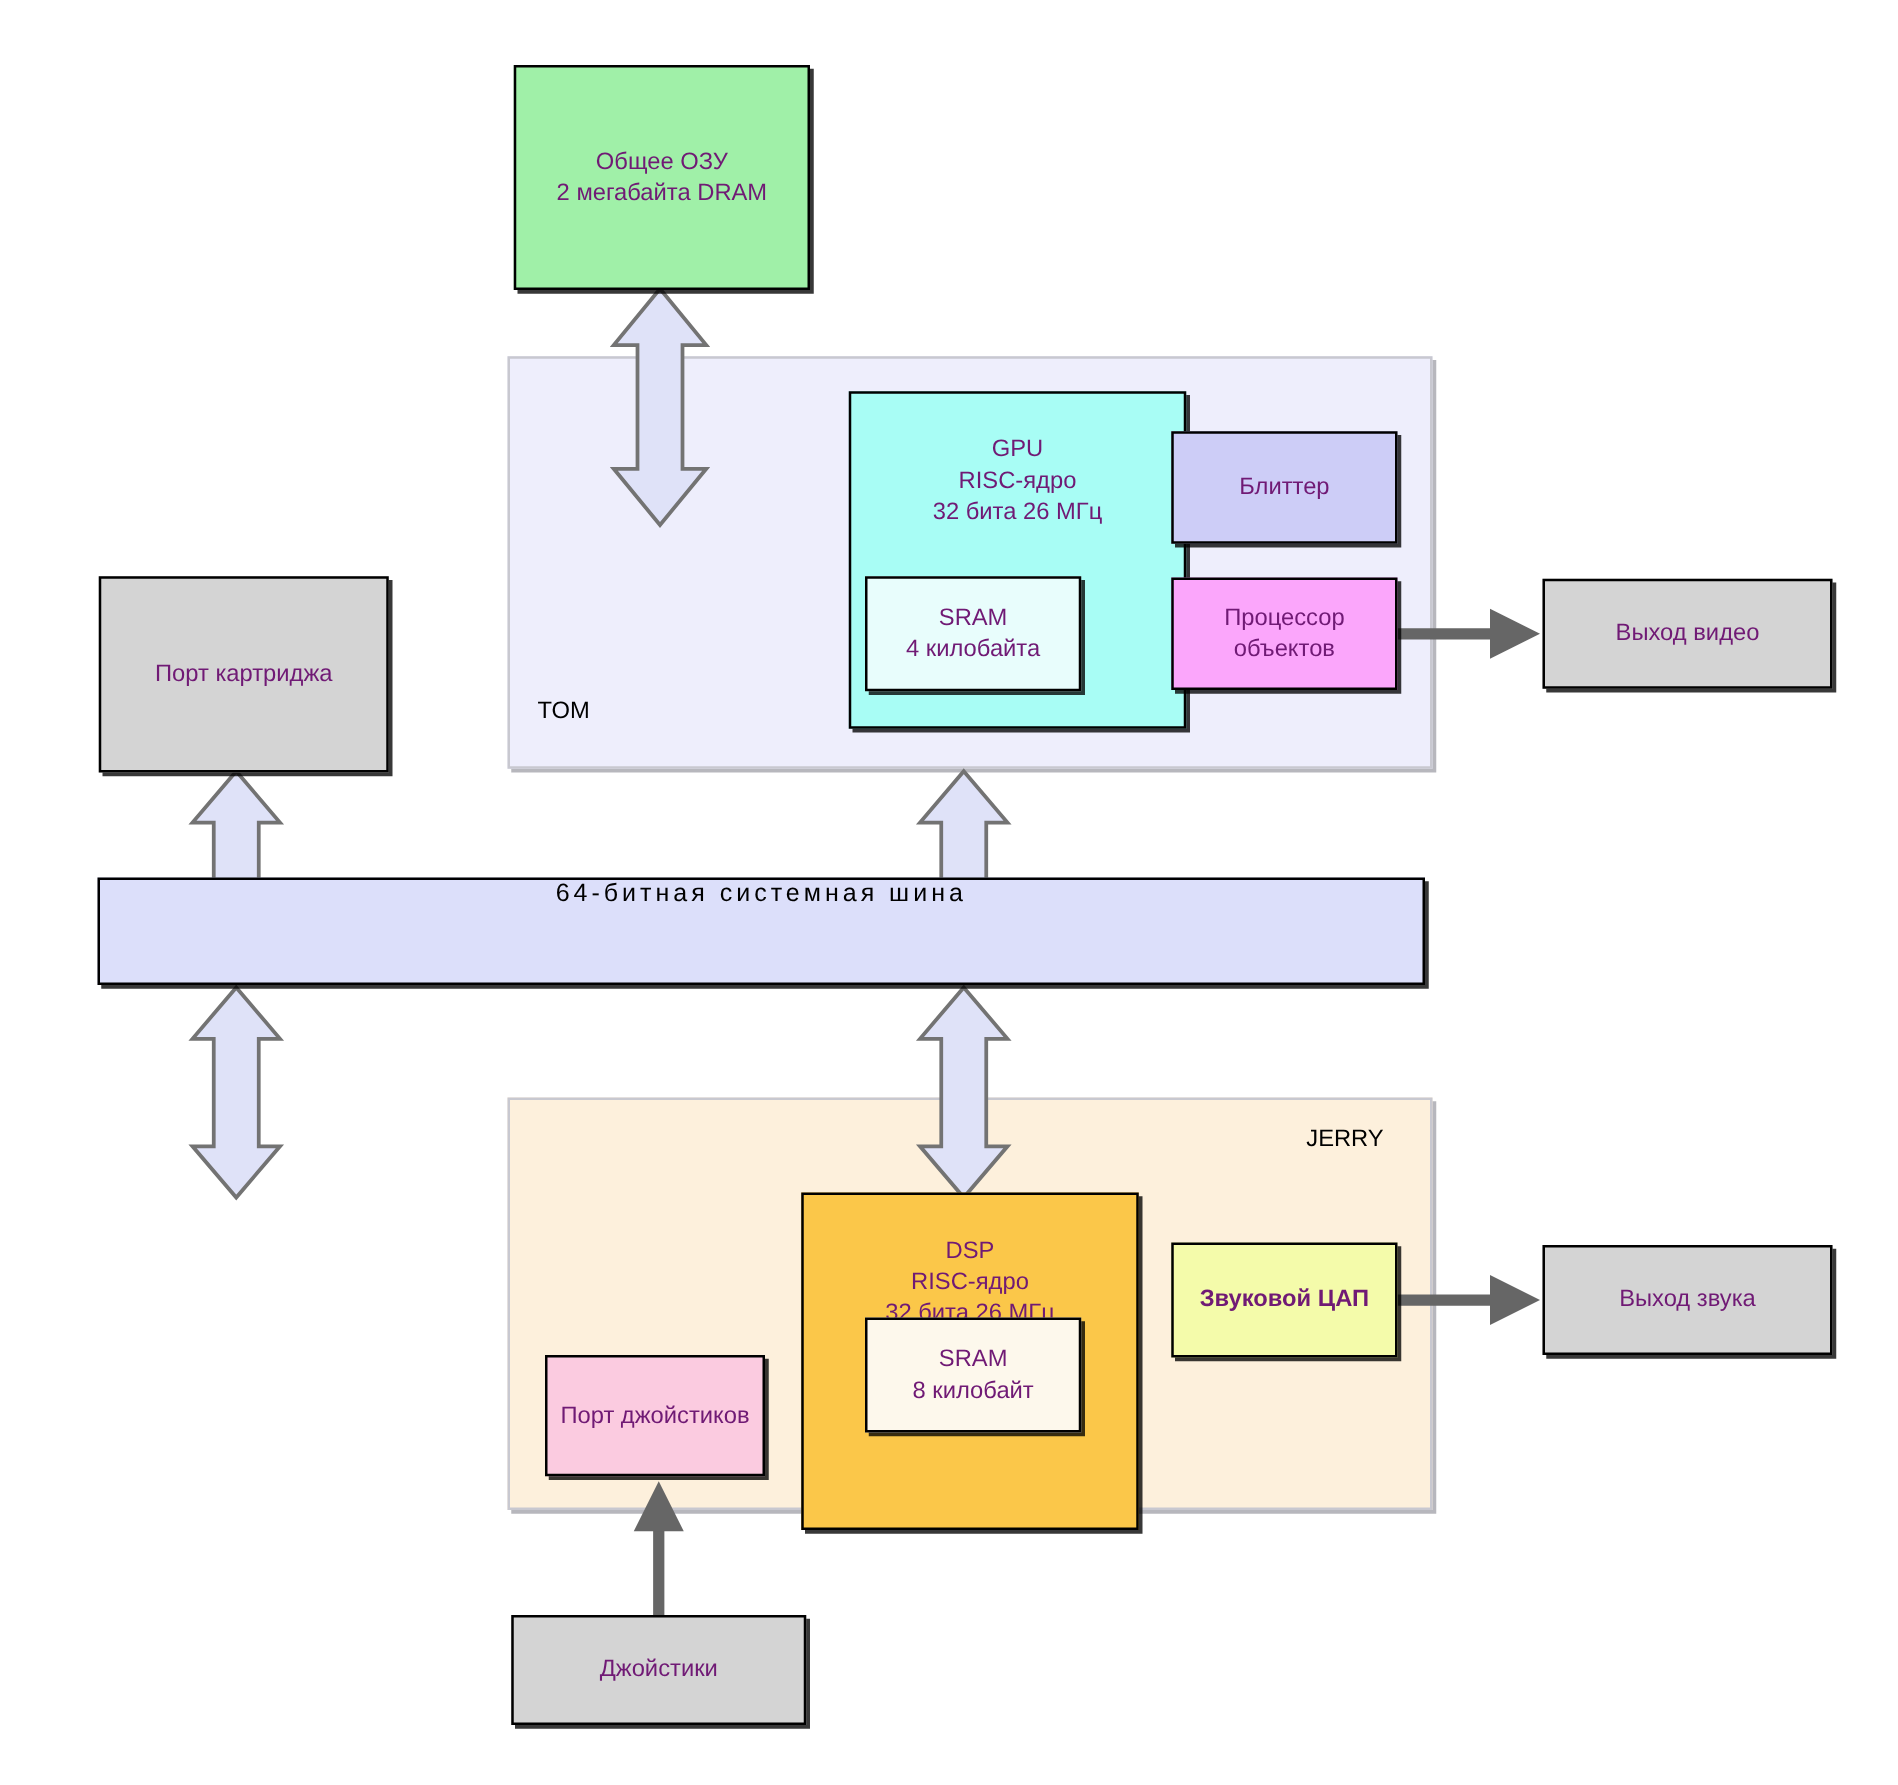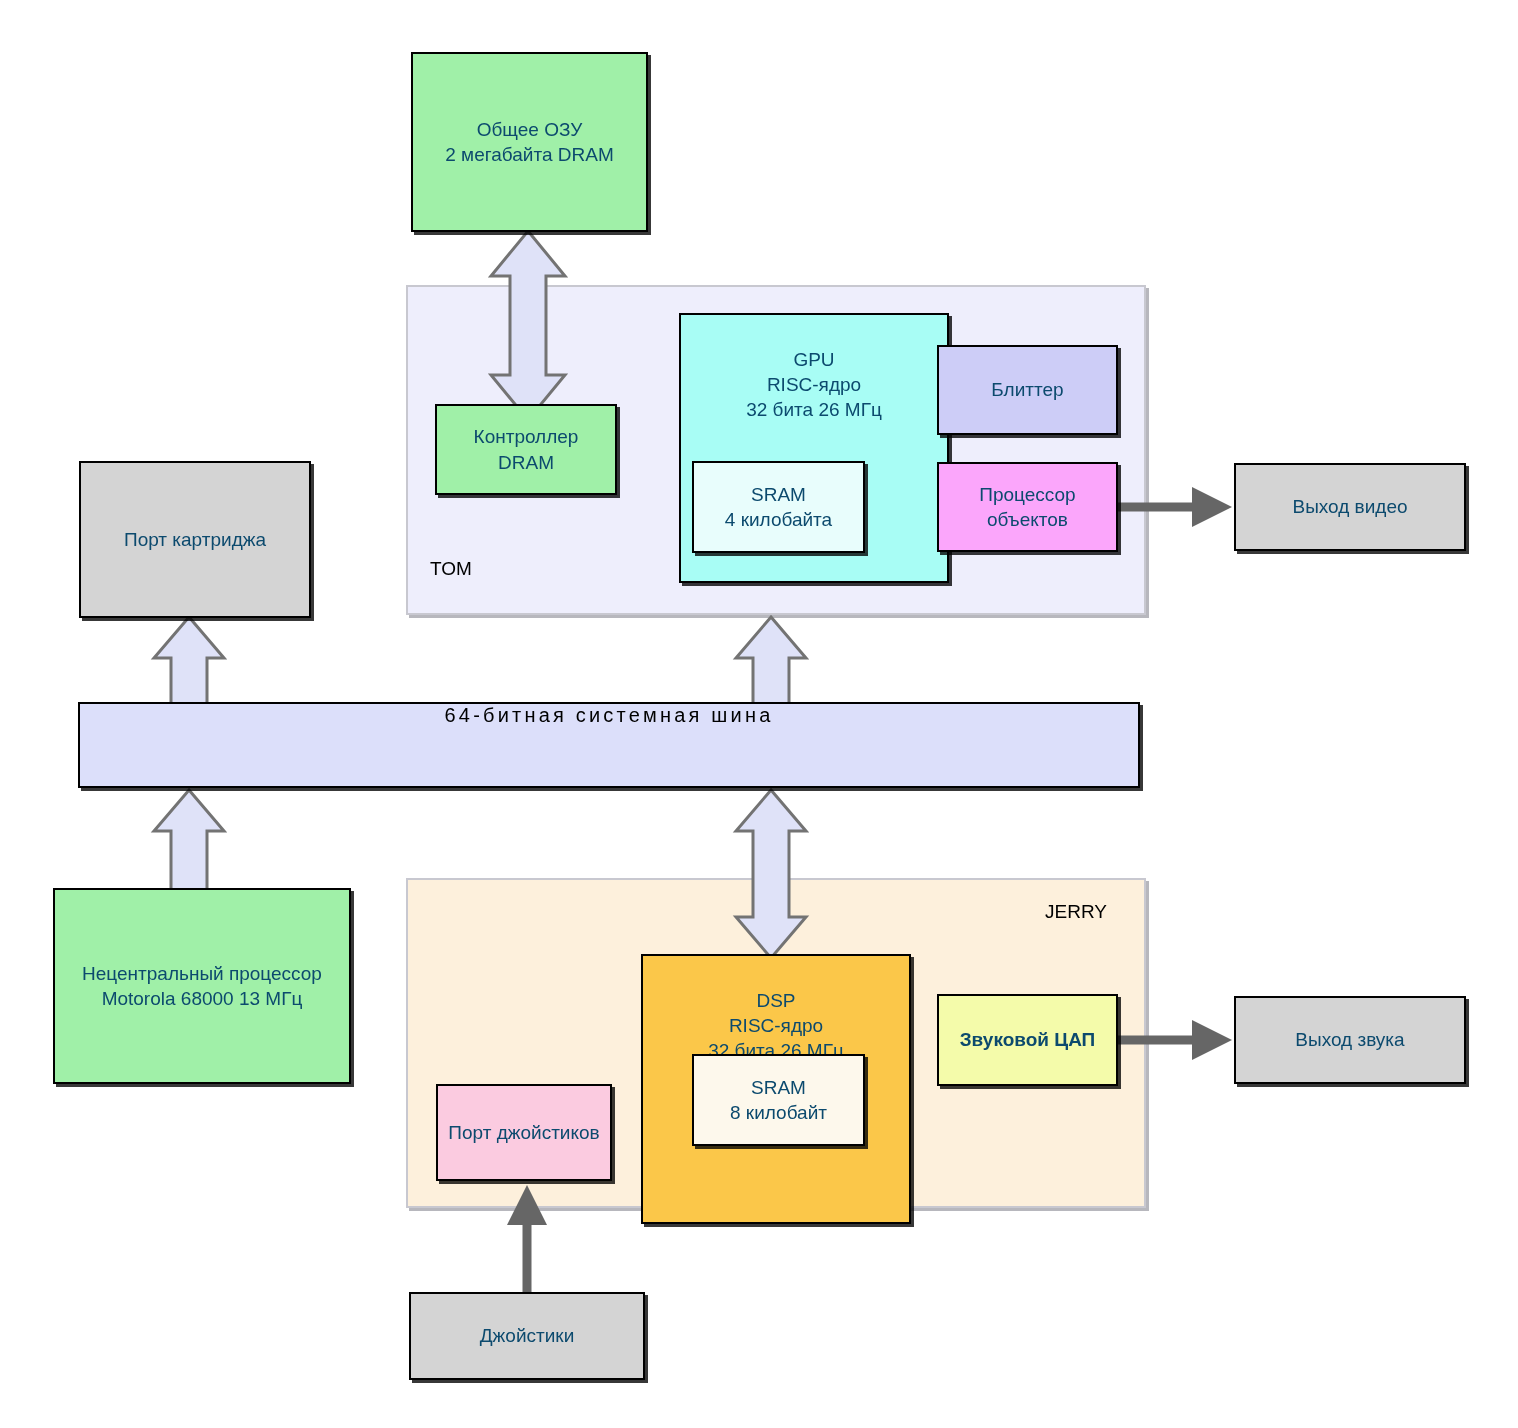--- a/index.html
+++ b/index.html
@@ -22,21 +22,21 @@
     position: absolute;
     box-sizing: border-box;
     display: flex;
     align-items: center;
     justify-content: center;
     text-align: center;
     line-height: 1.32;
     white-space: pre-line;
     border: 2px solid #000000;
     font-size: 19px;
-    color: #0c4a6e;
+    color: #701a75;
   }
   
   .shadow {
     box-shadow: 3px 3px 0 0 rgba(0,0,0,0.78);
   }
   .container {
     position: absolute;
     box-sizing: border-box;
     border: 2px solid #c8c8d0;
     box-shadow: 3px 3px 0 0 rgba(170,170,178,0.85);
@@ -122,42 +122,38 @@
     
     <g>
       <line x1="527" y1="1310" x2="527" y2="1222" stroke="#666666" stroke-width="9"></line>
       <polygon points="527,1185 507,1225 547,1225" fill="#666666"></polygon>
     </g>
   </svg>
 
   <div class="box shadow" style="left:411px; top:52px; width:237px; height:180px; background:#a0f0a8;">Общее ОЗУ
 2 мегабайта DRAM</div>
 
-  <div class="box shadow" style="left:435px; top:404px; width:182px; height:91px; background:#a0f0a8;">Контроллер
-DRAM</div>
 
   <div class="box shadow" style="left:641px; top:313px; width:270px; height:270px; background:#a8fdf5; align-items:flex-start; padding-top:32px;margin-left:38px;">
     <span>GPU
 RISC-ядро
 32 бита 26 МГц</span>
   </div>
   <div class="box shadow" style="left:692px; top:461px; width:173px; height:92px; background:#e8fdfc;">SRAM
 4 килобайта</div>
 
   <div class="box shadow" style="left:937px; top:345px; width:181px; height:90px; background:#cdcdf7;">Блиттер</div>
 
   <div class="box shadow" style="left:937px; top:462px; width:181px; height:90px; background:#fba6fb;">Процессор
 объектов</div>
 
   <div class="box shadow" style="left:79px; top:461px; width:232px; height:157px; background:#d4d4d4;">Порт картриджа</div>
 
   <div class="box shadow" style="left:1234px; top:463px; width:232px; height:88px; background:#d4d4d4;">Выход видео</div>
 
-  <div class="box shadow" style="left:53px; top:888px; width:298px; height:196px; background:#a0f0a8;">Нецентральный процессор
-Motorola 68000 13 МГц</div>
 
 
   <div class="box shadow" style="left:436px; top:1084px; width:176px; height:97px; background:#fbcbe0;">Порт джойстиков</div>
 
   <div class="box shadow" style="left:641px; top:906px; width:270px; height:270px; background:#fbc749; align-items:flex-start; padding-top:32px;margin-top:48px;">
     <span>DSP
 RISC-ядро
 32 бита 26 МГц</span>
   </div>
   <div class="box shadow" style="left:692px; top:1054px; width:173px; height:92px; background:#fdf8ec;">SRAM

